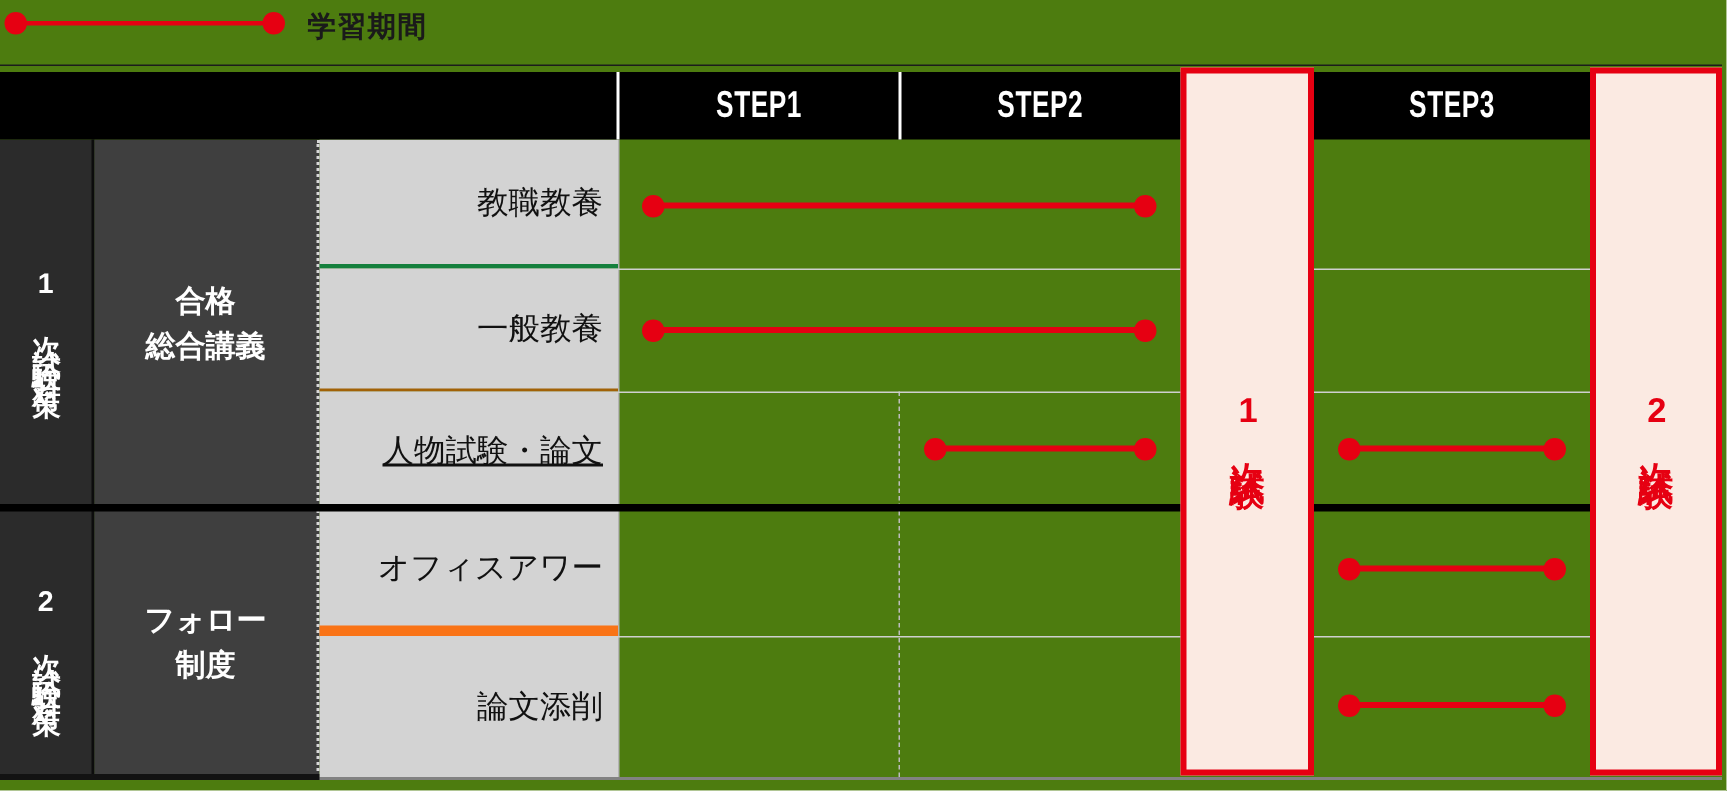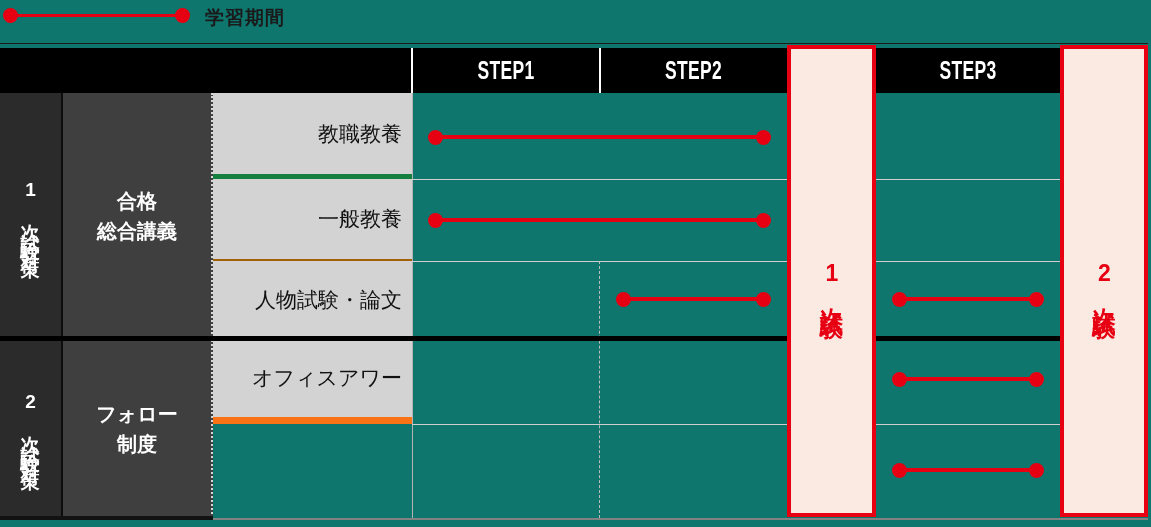--- a/index.html
+++ b/index.html
@@ -1,17 +1,17 @@
 <!DOCTYPE html>
 <html style="--red: #e60012; --pink: #fbeae2;"><head>
 <meta charset="utf-8">
 <style>
   html,body{margin:0;padding:0;background:#fff;}
   .canvas{
-    position:relative;width:1151px;height:527px;overflow:hidden;background:#0f766e;
+    position:relative;width:1151px;height:527px;overflow:hidden;background:#4d7c0f;
     font-family:"Liberation Sans","DejaVu Sans",sans-serif;
   }
   
   .legend-line{position:absolute;left:10px;top:14px;width:173px;height:3px;background:var(--red);}
   .legend-line::before,.legend-line::after{
     content:"";position:absolute;top:-6px;width:15px;height:15px;border-radius:50%;background:var(--red);
   }
   .legend-line::before{left:-7px;}
   .legend-line::after{right:-7px;}
   .legend-label{position:absolute;left:205px;top:5px;font-size:19px;font-weight:600;color:#1a1a1a;letter-spacing:1px;}
@@ -89,24 +89,25 @@
     <div class="vcell" style="top:246px;height:179px;">2次試験対策</div>
   </div>
 
   <div class="col2">
     <div class="catcell" style="top:246px;height:179px;white-space:pre-line;">フォロー
 制度</div>
     <div class="catcell" style="top:0;height:246px;white-space:pre-line;">合格
 総合講義</div>
   </div>
 
-  <div class="col3cell" style="top:93px;height:86px;border-bottom:5px solid #15803d;">教職教養</div>
+  <div class="col3cell" style="top:93px;height:86px;border-bottom:3px solid #15803d;">教職教養</div>
   <div class="col3cell" style="top:179px;height:82px;border-bottom:2px solid #a16207;">一般教養</div>
-  <div class="col3cell" style="top:261px;height:78px;">人物試験・論文</div>
+  <div class="col3cell" style="top:261px;height:78px;text-decoration:underline;">人物試験・論文</div>
   <div class="col3cell" style="top:339px;height:85px;border-bottom:7px solid #f97316;">オフィスアワー</div>
+  <div class="col3cell" style="top:424px;height:94px;">論文添削</div>
 
   <div class="v-solid"></div>
   <div class="v-dashed"></div>
   <div class="h-light" style="top:179px;"></div>
   <div class="h-light" style="top:261px;"></div>
   <div class="h-light" style="top:424px;"></div>
   <div class="h-thick"></div>
   <div class="h-bottom"></div>
   <div class="h-bottom-dark"></div>
 

